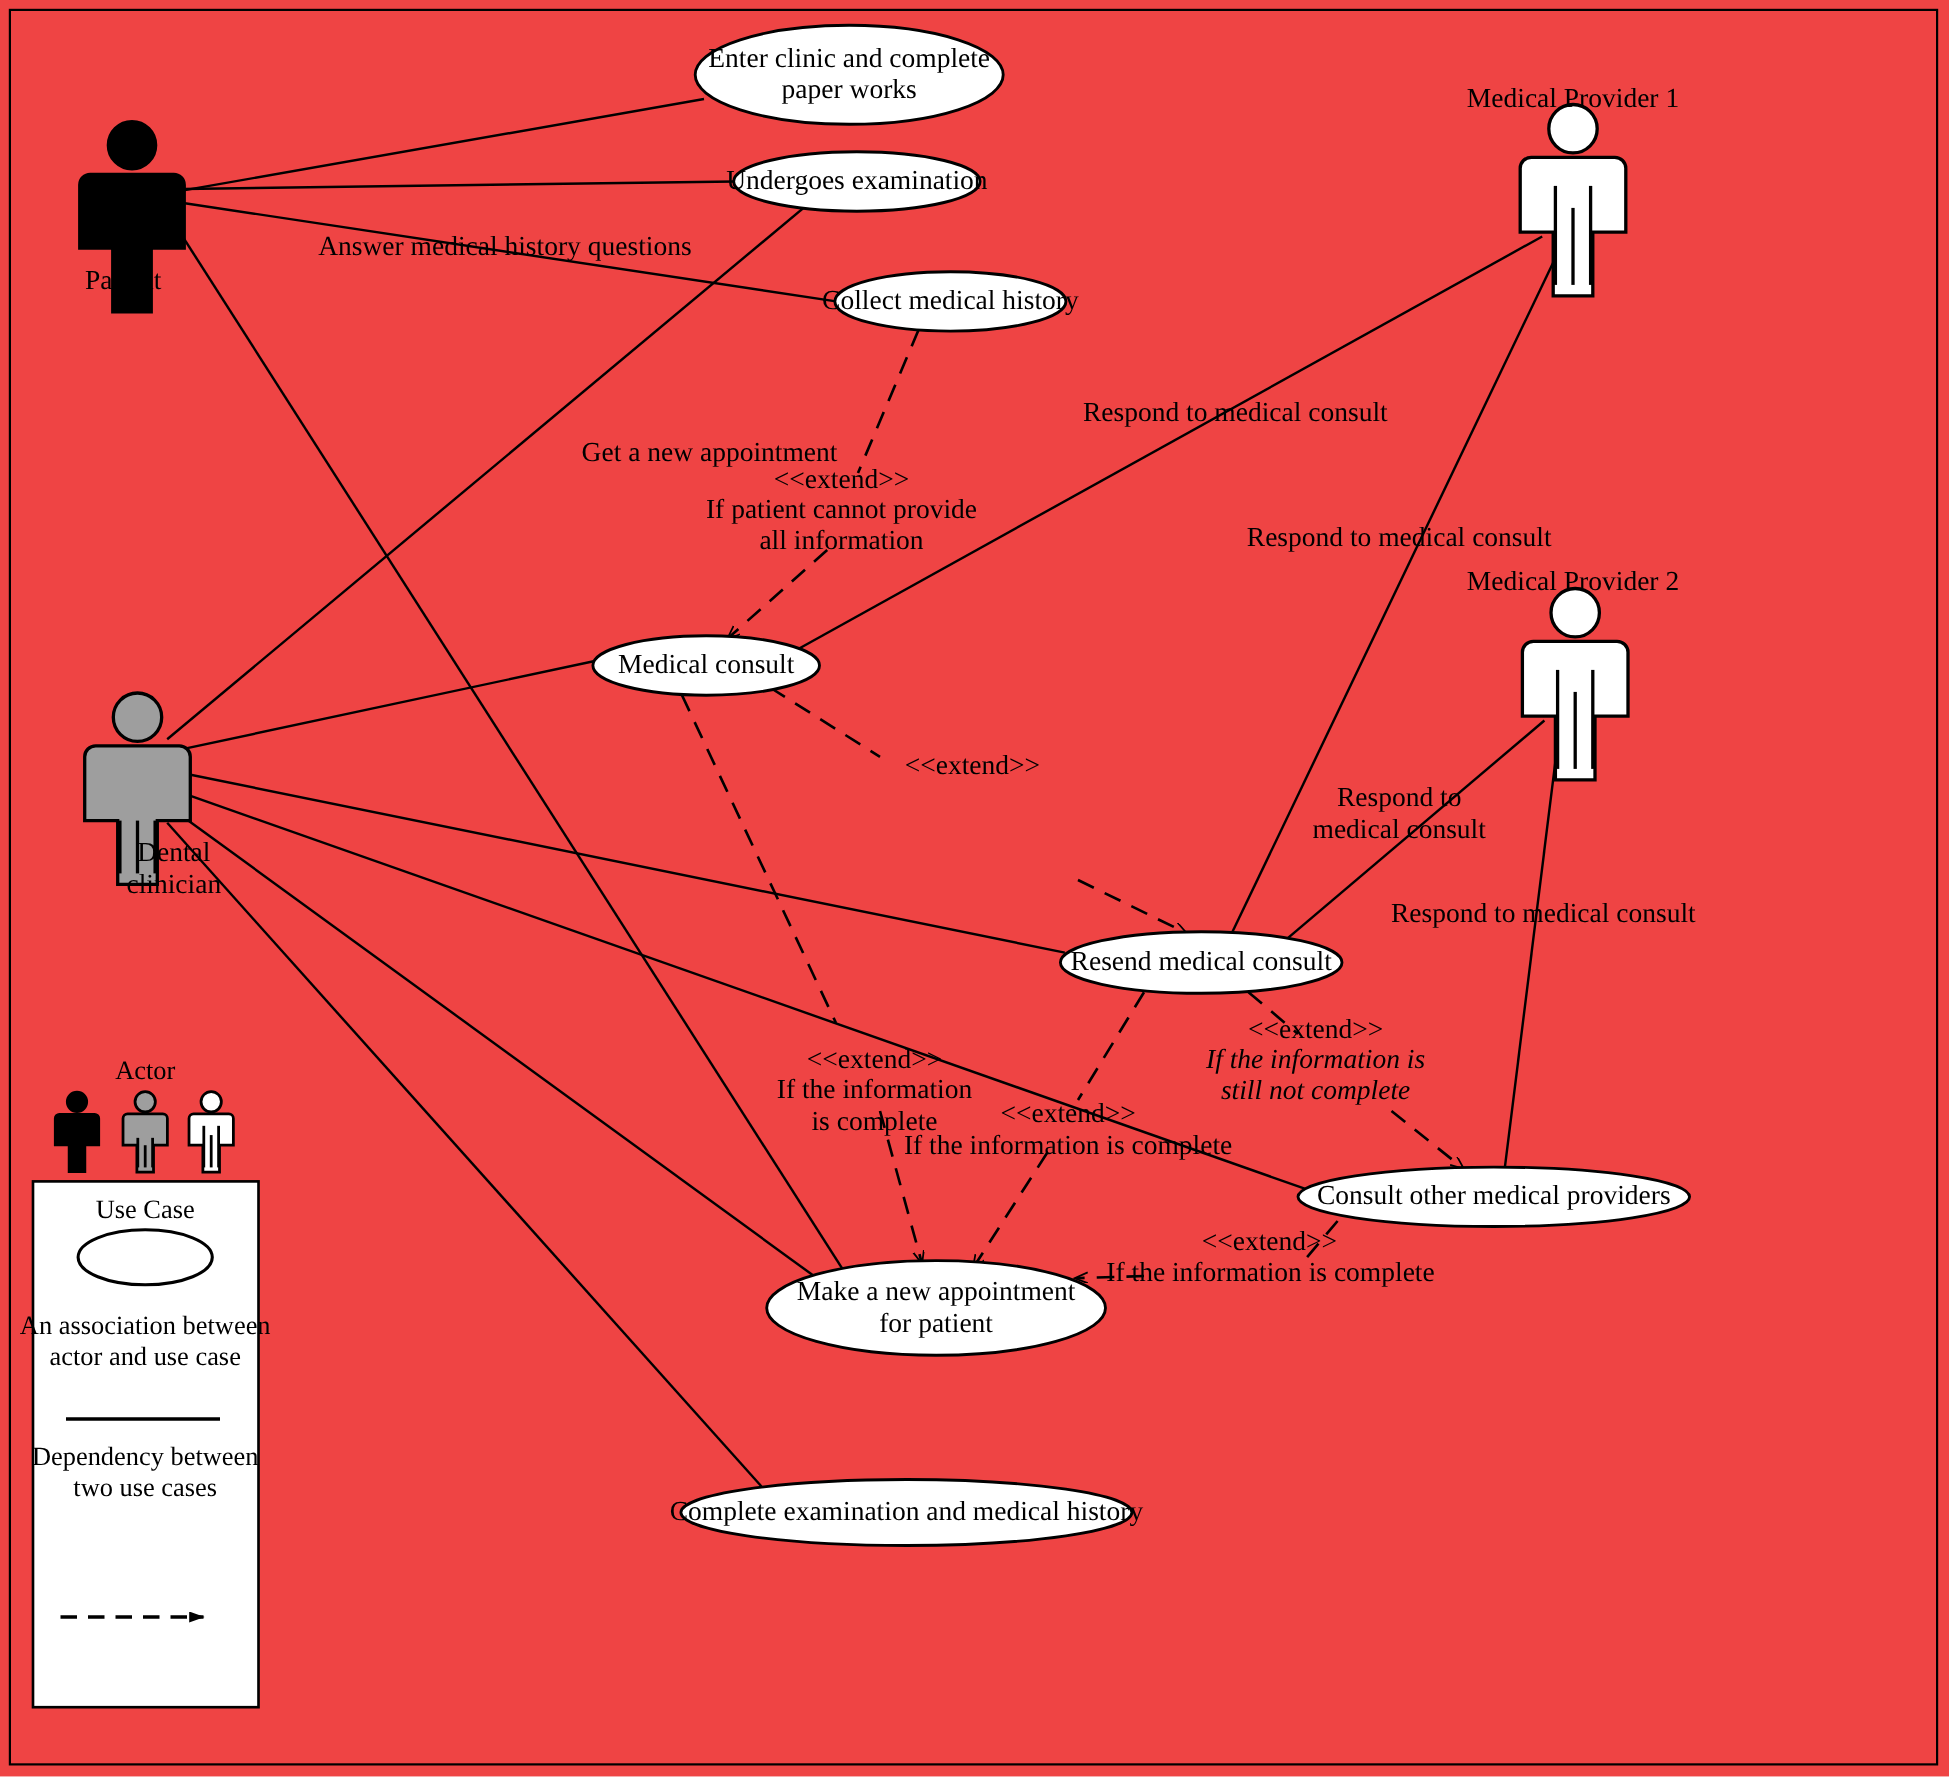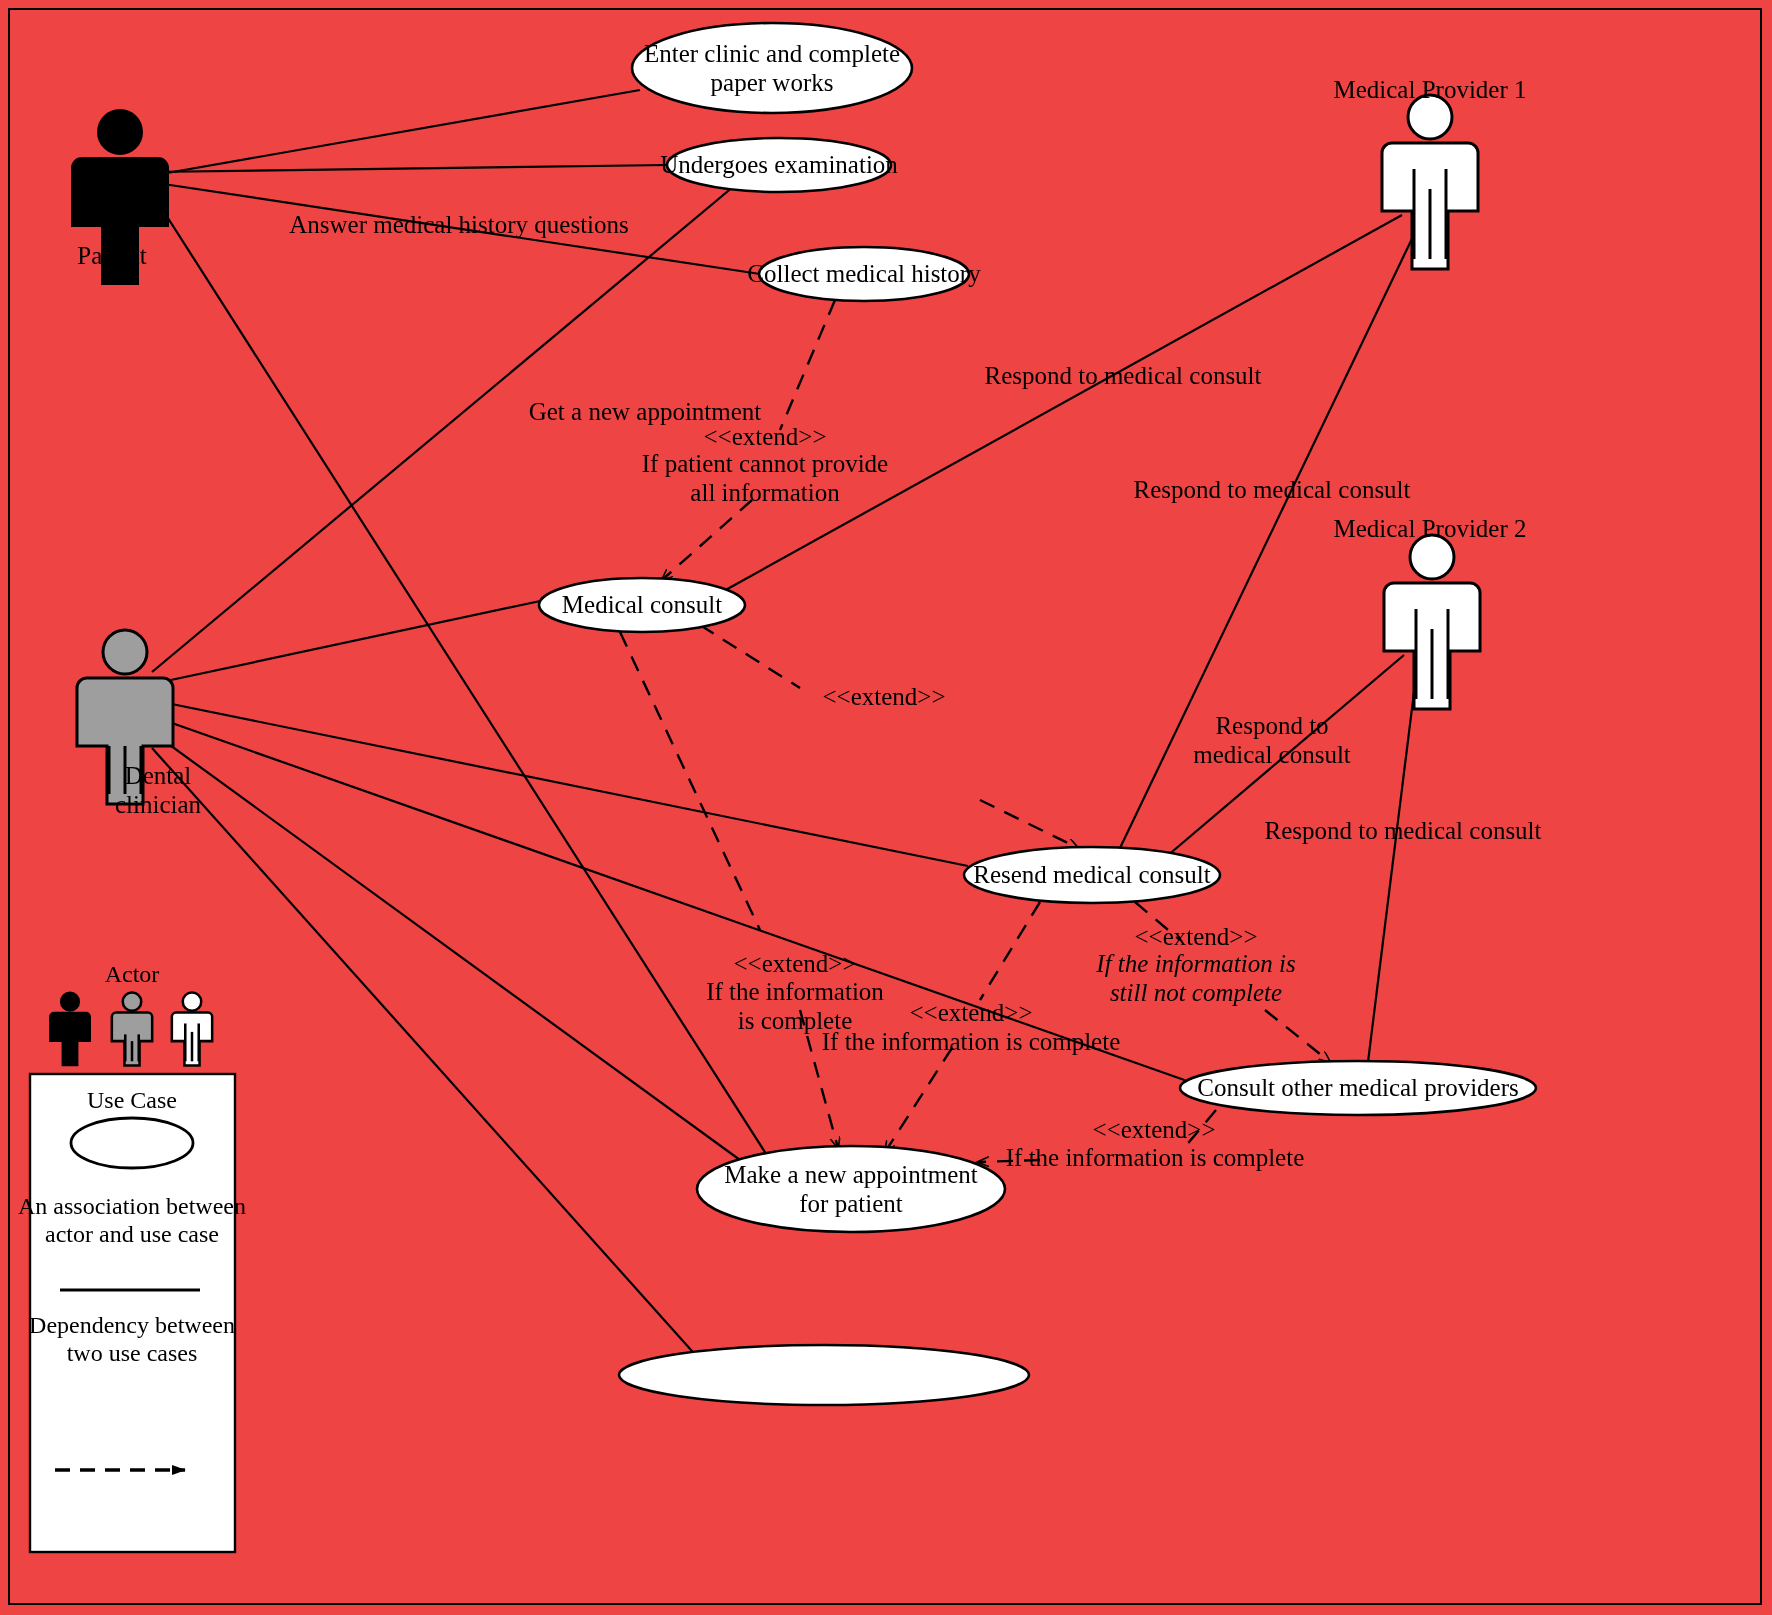--- a/index.html
+++ b/index.html
@@ -187,20 +187,21 @@
 
   <div class="uc-label" style="left:772px;  top:68px;">Enter clinic and complete
 paper works</div>
   <div class="uc-label" style="left:779px;  top:165px;">Undergoes examination</div>
   <div class="uc-label" style="left:864px;  top:274px;">Collect medical history</div>
   <div class="uc-label" style="left:642px;  top:605px;">Medical consult</div>
   <div class="uc-label" style="left:1092px; top:875px;">Resend medical consult</div>
   <div class="uc-label" style="left:1358px; top:1088px;">Consult other medical providers</div>
   <div class="uc-label" style="left:851px;  top:1189px;">Make a new appointment
 for patient</div>
+  <div class="uc-label" style="left:824px;  top:1375px;">Complete examination and medical history</div>
 
   <div class="actor-label" style="left:112px;  top:242px;">Patient</div>
   <div class="actor-label" style="left:122px;  top:762px;margin-left:36px;">Dental
 clinician</div>
   <div class="actor-label" style="left:1430px; top:76px;">Medical Provider 1</div>
   <div class="actor-label" style="left:1430px; top:515px;">Medical Provider 2</div>
 
   <div class="edge-label" style="left:459px;  top:225px;">Answer medical history questions</div>
   <div class="edge-label" style="left:645px;  top:380px;margin-top:32px;">Get a new appointment</div>
   <div class="edge-label" style="left:1123px; top:376px;">Respond to medical consult</div>

